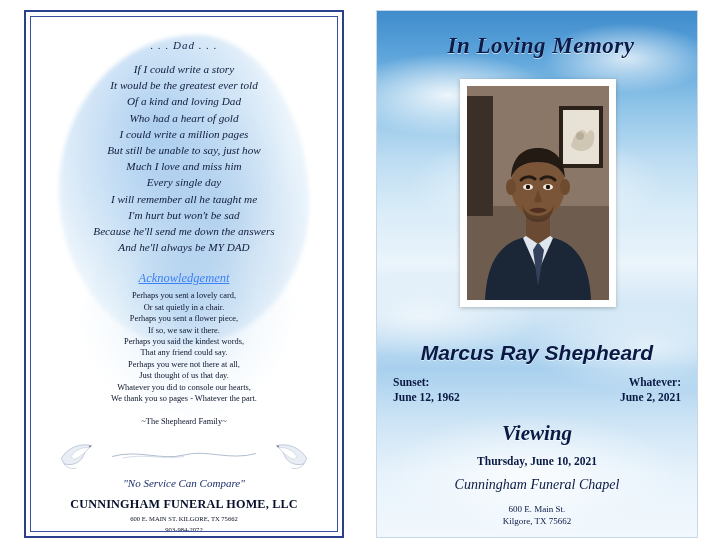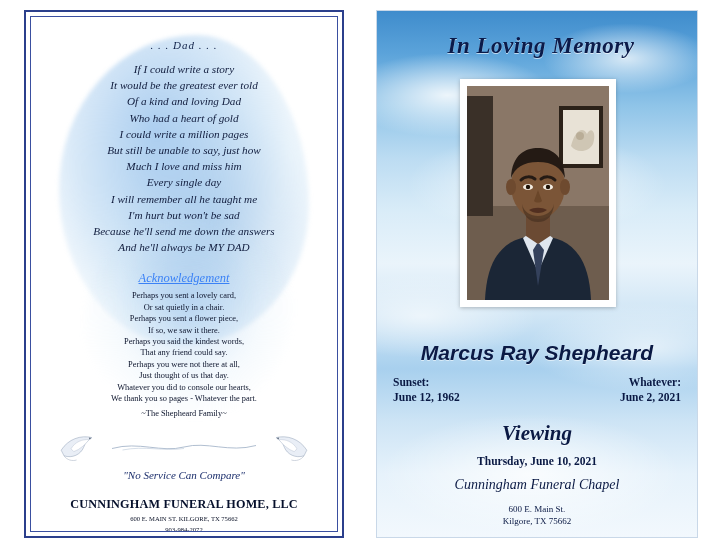--- a/index.html
+++ b/index.html
@@ -96,21 +96,21 @@
     position: relative;
     margin: 4px 22px 0 22px;
     text-align: center;
     font-family: "Liberation Serif", serif;
     font-size: 8.4px;
     line-height: 11.4px;
     color: #0c142c;
   }
   .ack .fam {
     display: block;
-    margin-top: 3px;
+    margin-top: 11px;
   }
 
   
   .doves {
     position: relative;
     margin-top: 8px;
     height: 40px;
   }
   .dove {
     position: absolute;
@@ -138,21 +138,21 @@
     color: #1a2d6b;
     margin-top: 2px;
   }
   .fh-name {
     position: relative;
     text-align: center;
     font-family: "Liberation Serif", serif;
     font-weight: bold;
     font-size: 12.2px;
     color: #06102c;
-    margin-top: 16px;
+    margin-top: 8px;
     letter-spacing: 0.2px;
   }
   .fh-addr {
     position: relative;
     text-align: center;
     font-family: "Liberation Serif", serif;
     font-size: 6.6px;
     color: #0b1227;
     margin-top: 2px;
     line-height: 9px;

